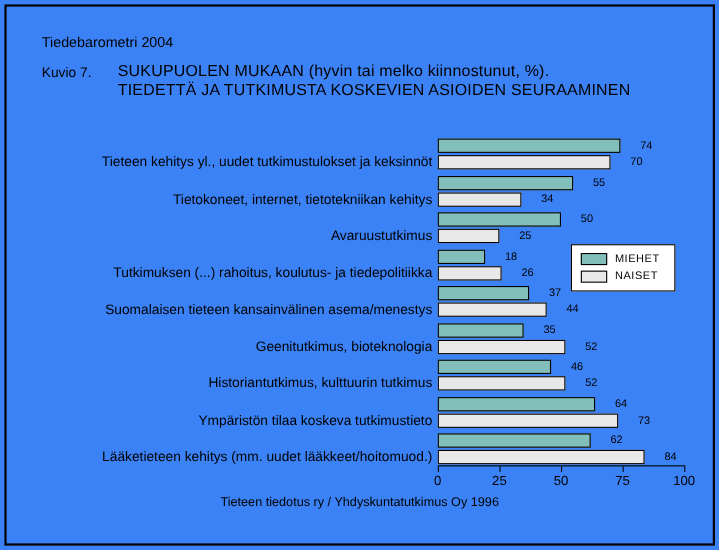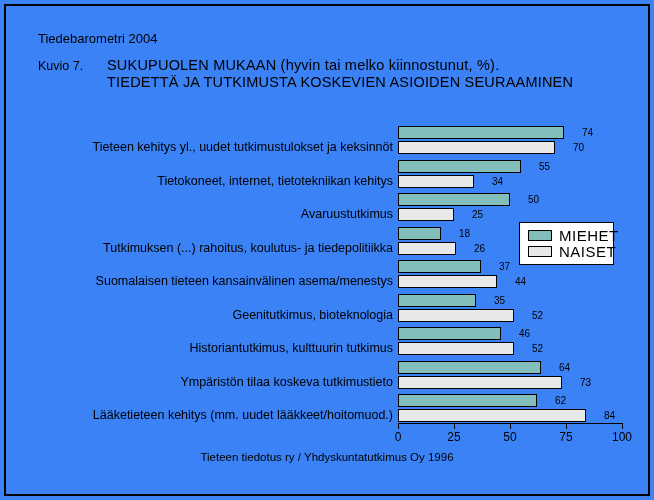--- a/index.html
+++ b/index.html
@@ -29,21 +29,21 @@
   .axis { position:absolute; left:398px; top:423px; width:225px; height:0; border-top:1px solid #000; }
   .tick { position:absolute; top:0; width:1px; height:5px; background:#000; }
   .ticklabel { position:absolute; top:6px; transform:translateX(-50%); font-size:12px; }
   .legend {
     position:absolute; left:519px; top:222px; width:85px;
     border:1px solid #000; background:#fff; padding:6px 0 6px 8px; box-sizing:content-box;
   }
   .legend-row { display:flex; align-items:center; height:13px; }
   .legend-row + .legend-row { margin-top:3px; }
   .swatch { width:24px; height:11px; box-sizing:border-box; border:1px solid #000; flex:0 0 auto; }
-  .legend-text { font-size:15px; margin-left:7px; letter-spacing:0.5px; }
+  .legend-text { font-size:10px; margin-left:7px; letter-spacing:0.5px; }
   .footer { position:absolute; left:0; right:0; top:451px; text-align:center; font-size:11.5px; }
 </style>
 </head>
 <body>
 
 <div class="page">
   <div class="frame"></div>
 
   <div class="report-title">Tiedebarometri 2004</div>
 

